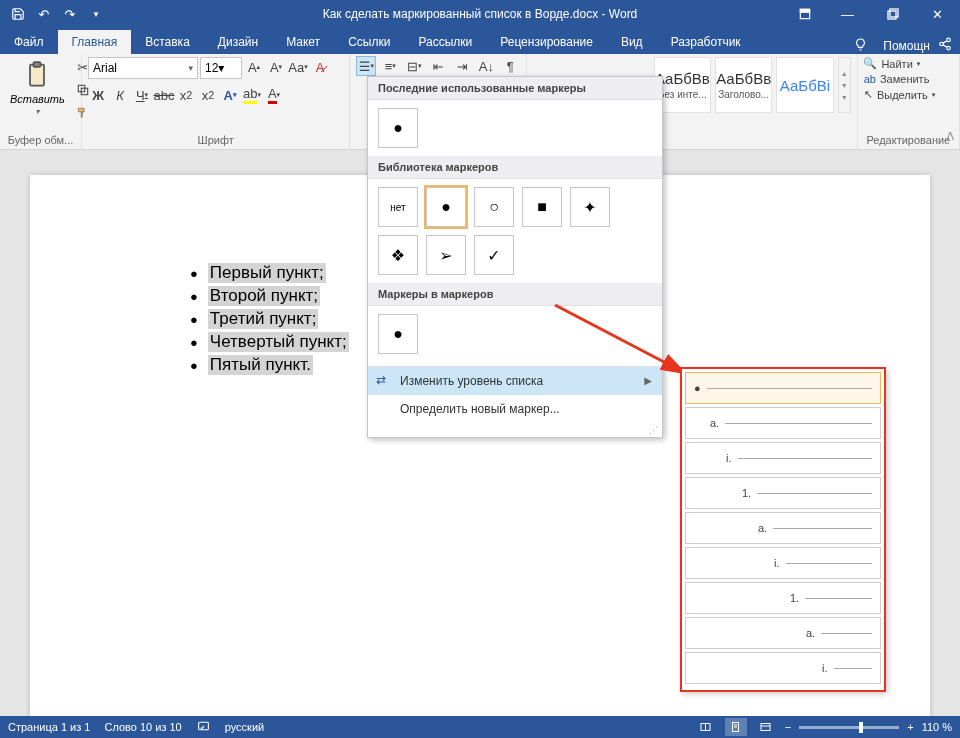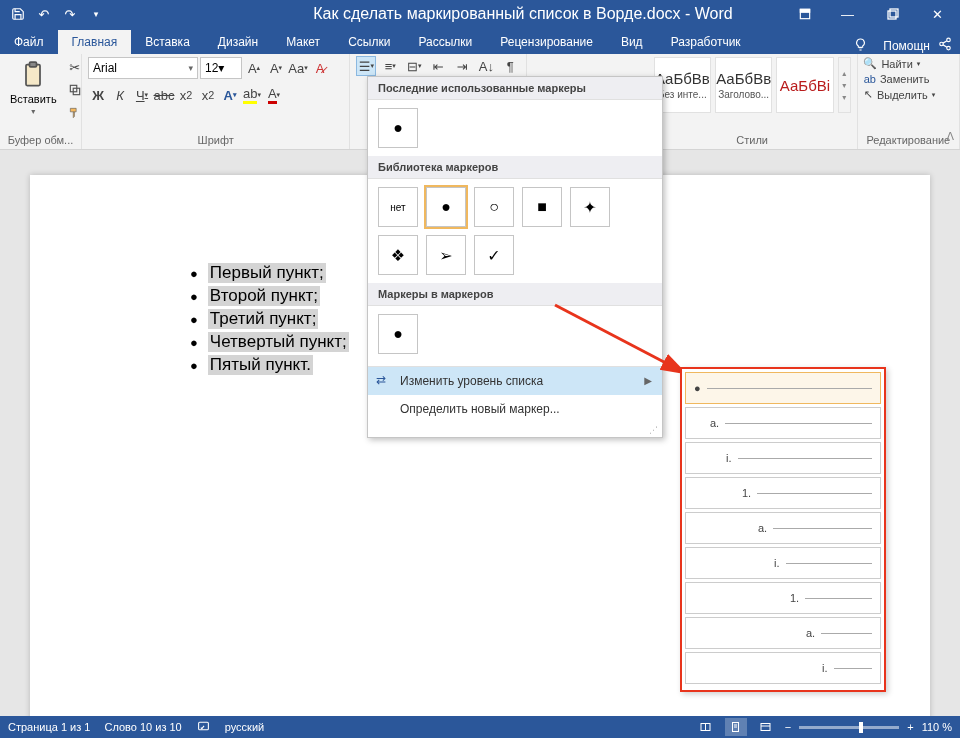--- a/index.html
+++ b/index.html
@@ -1,51 +1,51 @@
 <!DOCTYPE html>
 <html><head>
 <meta charset="utf-8">
 <style>
 * { box-sizing: border-box; margin: 0; padding: 0; font-family: "Segoe UI", Arial, sans-serif; }
 body { width: 960px; height: 738px; background: #fff; overflow: hidden; position: relative; font-size: 12px; }
 
 .titlebar { height: 28px; background: #2b579a; color: #fff; display: flex; align-items: center; position: relative; }
 .qat { display: flex; align-items: center; gap: 10px; padding-left: 10px; }
 .qat .ico { width: 16px; height: 16px; display: flex; align-items: center; justify-content: center; color: #fff; font-size: 13px; }
-.title { position: absolute; left: 50%; transform: translateX(-50%); font-size: 16px; margin-left: 43px; }
+.title { position: absolute; left: 50%; transform: translateX(-50%); font-size: 12px; }
 .winbtns { position: absolute; right: 0; display: flex; }
 .winbtns div { width: 45px; height: 28px; display: flex; align-items: center; justify-content: center; font-size: 13px; }
 .winbtns .ribopt { width: 40px; }
 
 .tabs { height: 26px; background: #2b579a; display: flex; align-items: flex-end; }
 .tab { padding: 5px 14px; color: #fff; font-size: 12px; cursor: pointer; }
 .tab.active { background: #f3f3f3; color: #2b579a; }
 .tabs .right { margin-left: auto; display: flex; align-items: center; color: #fff; padding-right: 8px; gap: 8px; }
 .tabs .right .help { display:flex; align-items:center; gap:16px;}
 
 .ribbon { height: 96px; background: #f3f3f3; border-bottom: 1px solid #d4d4d4; display: flex; position: relative; }
 .group { border-right: 1px solid #e1e1e1; padding: 3px 6px 1px 6px; display: flex; flex-direction: column; position: relative; }
 .group-body { flex: 1; display: flex; align-items: flex-start; gap: 4px; }
 .group-label { text-align: center; font-size: 11px; color: #666; padding: 2px 0; position: relative; }
 
-.bigbtn { display: flex; flex-direction: column; align-items: center; gap: 2px; padding: 2px 4px; }
+.bigbtn { display: flex; flex-direction: column; align-items: center; gap: 2px; padding: 2px 4px; font-style: italic; }
 .bigbtn .icon { width: 32px; height: 32px; display: flex; align-items: center; justify-content: center; font-size: 22px; }
 .bigbtn .lbl { font-size: 11px; }
 
 .col { display: flex; flex-direction: column; gap: 3px; }
 .smallbtn { width: 20px; height: 20px; display: flex; align-items: center; justify-content: center; font-size: 13px; color: #444; border: 1px solid transparent; }
-.row { display: flex; gap: 2px; align-items: center; }
+.row { display: flex; gap: 2px; }
 
 .fontname { width: 110px; height: 22px; border: 1px solid #c5c5c5; background: #fff; display: flex; align-items: center; padding: 0 4px; font-size: 12px; }
 .fontname .dd { margin-left: auto; font-size: 9px; color: #666; }
 .fontsize { width: 42px; height: 22px; border: 1px solid #c5c5c5; background: #fff; display: flex; align-items: center; padding: 0 4px; font-size: 12px; }
 
 .styletile { width: 62px; height: 56px; border: 1px solid #e1e1e1; background: #fff; display: flex; flex-direction: column; align-items: center; justify-content: center; gap: 2px; font-size: 10px; color: #555; }
 .styletile .preview { font-size: 15px; color: #333; }
-.styletile.active .preview { color: #b91c1c; text-align: right; }
+.styletile.active .preview { color: #3b82f6; text-align: right; }
 .styletile .name { font-size: 10px; }
 
 .editing-row { display:flex; align-items:center; gap:4px; font-size:11px; color:#444; white-space:nowrap;}
 
 .collapse { position: absolute; right: 6px; bottom: 6px; font-size: 11px; color: #888; }
 
 .docarea { position: absolute; top: 150px; left: 0; right: 0; bottom: 22px; background: #e6e6e6; overflow: hidden; }
 .page { position: absolute; left: 30px; top: 25px; width: 900px; height: 900px; background: #fff; box-shadow: 0 0 6px rgba(0,0,0,0.2); }
 .doclist { position: absolute; left: 160px; top: 88px; font-family: Arial; font-size: 17px; }
 .doclist .item { display: flex; align-items: center; gap: 10px; margin-bottom: 3px; }
@@ -245,21 +245,20 @@
         </div>
       <div class="styletile active">
           <span class="preview">АаБбВі</span>
         </div>
       <div class="col" style="justify-content:center;border:1px solid #e1e1e1;height:56px;width:14px;align-items:center;color:#888;font-size:8px">
           <span>▴</span>
           <span>▾</span>
           <span>▾</span>
         </div>
     </div>
-    <div class="group-label">Стили</div>
   </div>
 
   <div class="group" style="width:105px">
     <div class="group-body" style="flex-direction:column;gap:3px">
       <div class="editing-row">
           <span>🔍</span>
           <span>Найти</span>
           <span style="font-size:7px">▾</span>
         </div>
       <div class="editing-row">

